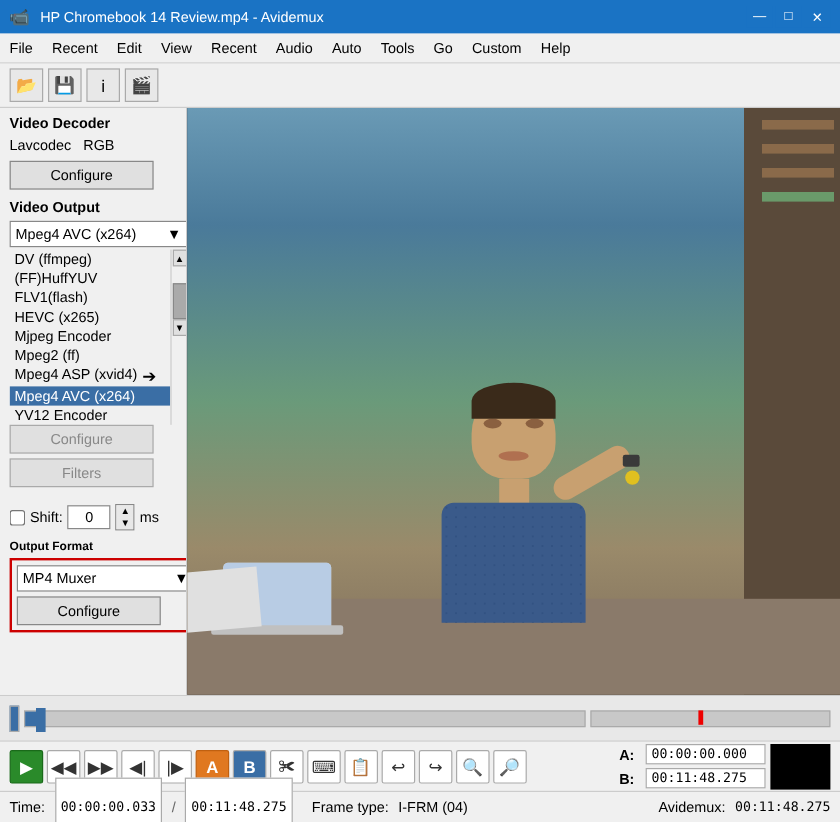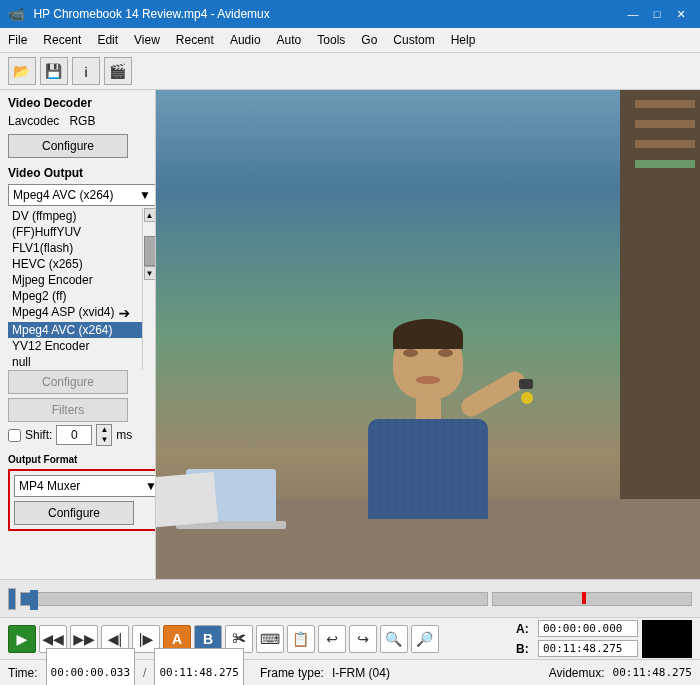--- a/index.html
+++ b/index.html
@@ -157,21 +157,21 @@
       margin-bottom: 4px;
     }
     .filters-btn {
       width: 120px;
       height: 24px;
       background: #e0e0e0;
       border: 1px solid #aaa;
       color: #888;
       font-size: 12px;
       cursor: not-allowed;
-      margin-bottom: 2px;
+      margin-bottom: 14px;
     }
 
     .shift-row {
       display: flex;
       align-items: center;
       gap: 4px;
       margin-bottom: 8px;
     }
     .shift-checkbox {
       width: 13px;
@@ -481,21 +481,20 @@
         <div class="dropdown-item">FLV1(flash)</div>
         <div class="dropdown-item">HEVC (x265)</div>
         <div class="dropdown-item">Mjpeg Encoder</div>
         <div class="dropdown-item">Mpeg2 (ff)</div>
         <div class="dropdown-item" style="display:flex;">
           <span>Mpeg4 ASP (xvid4)</span>
           <span style="margin-left:4px;font-size:14px;">➔</span>
         </div>
         <div class="dropdown-item selected">Mpeg4 AVC (x264)</div>
         <div class="dropdown-item">YV12 Encoder</div>
-        <div class="dropdown-item">null</div>
       </div>
       <div class="scroll-bar">
         <div class="scroll-arrow">▲</div>
         <div class="scroll-thumb"></div>
         <div class="scroll-arrow">▼</div>
       </div>
     </div>
 
     <button class="config-btn-disabled">Configure</button>
     <button class="filters-btn">Filters</button>

